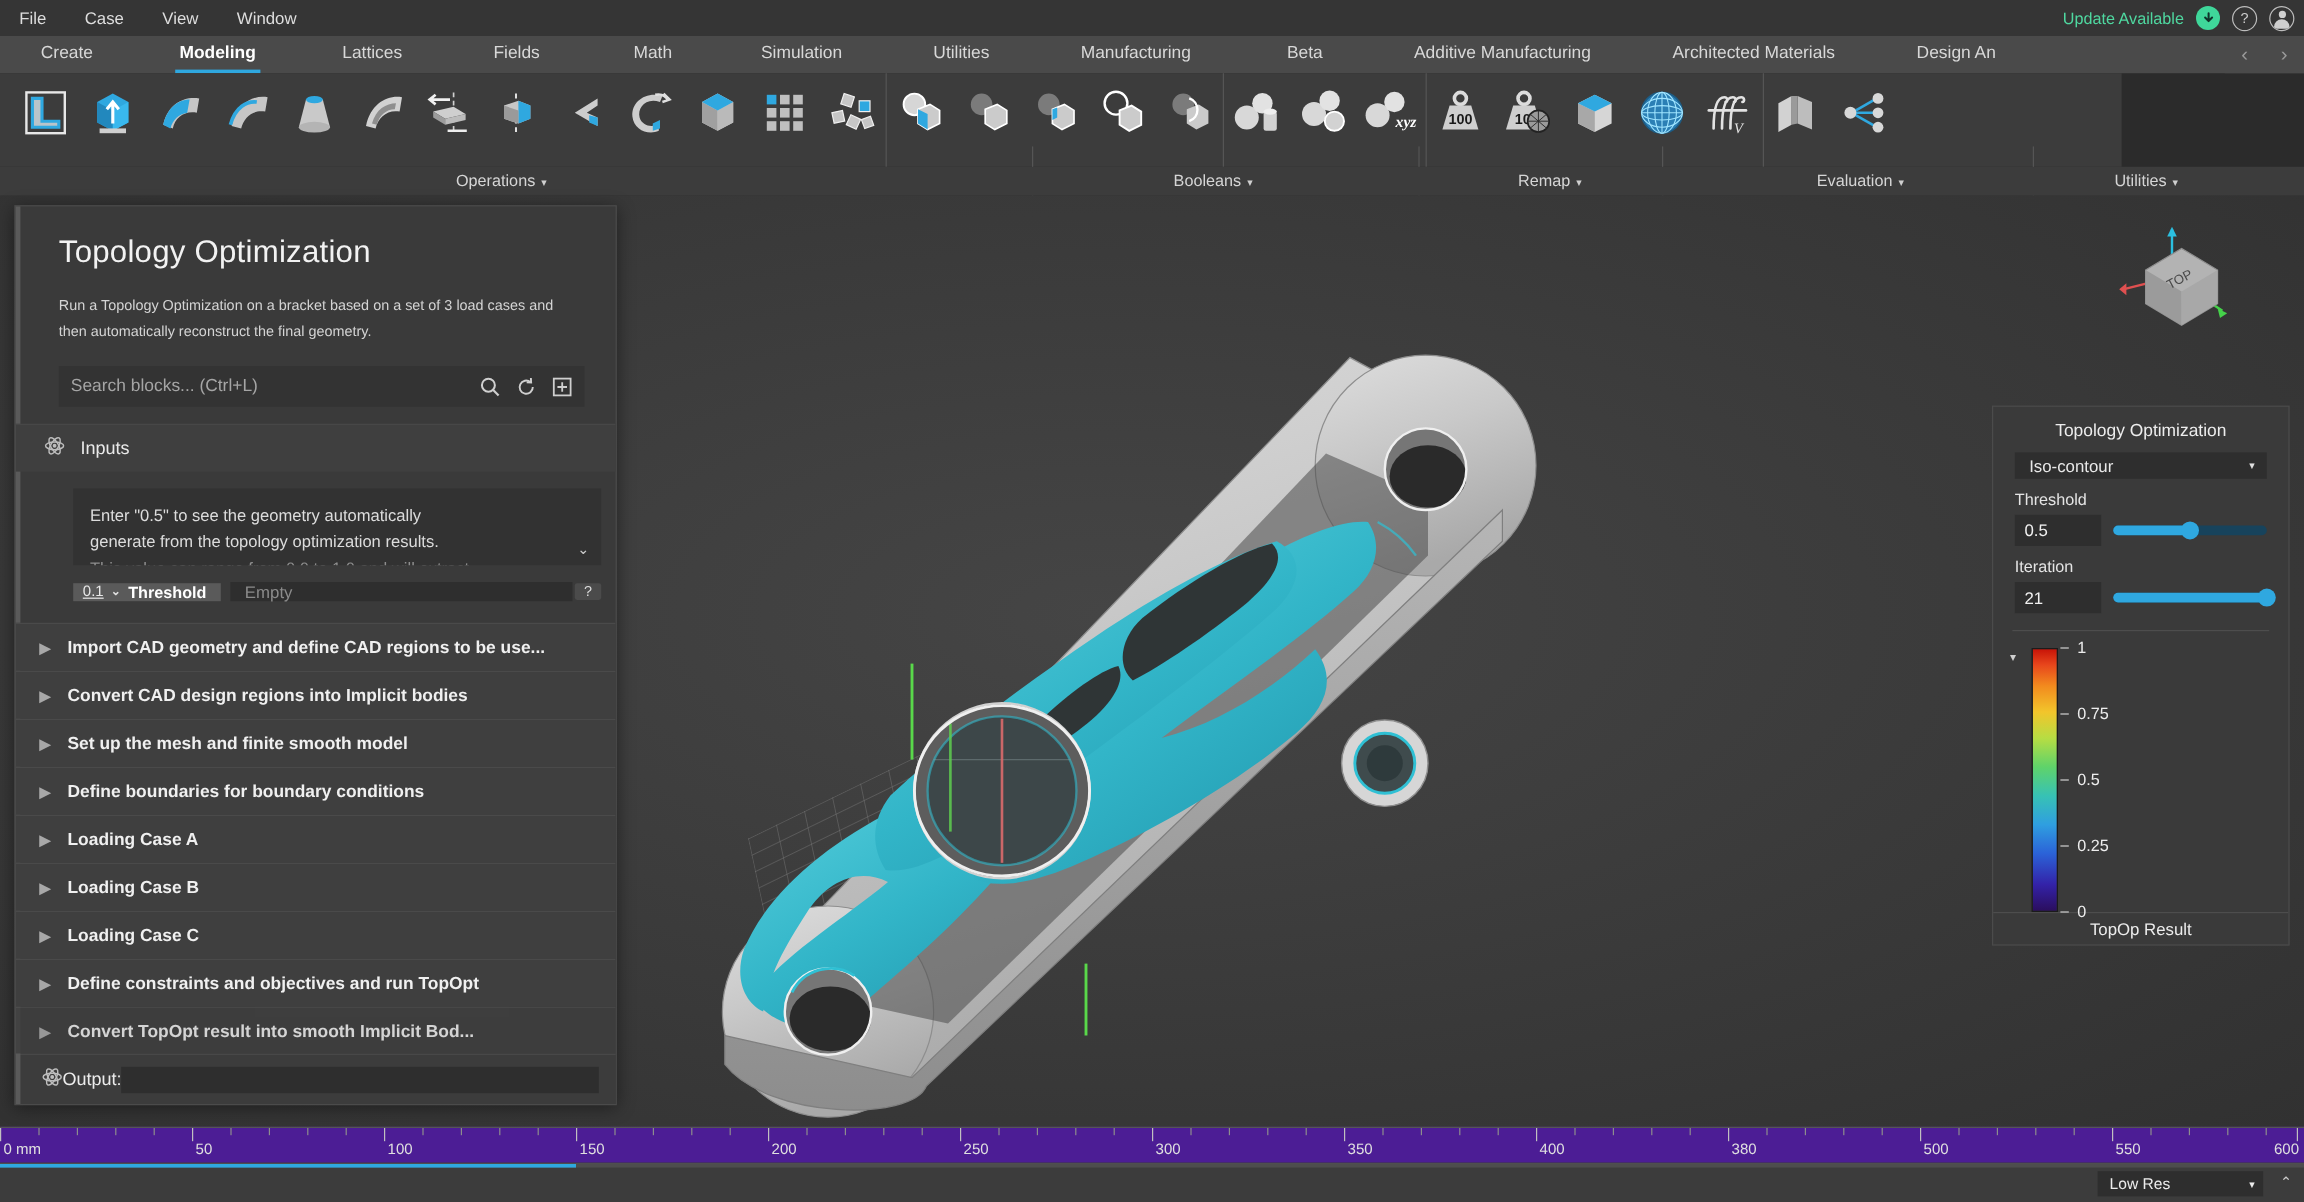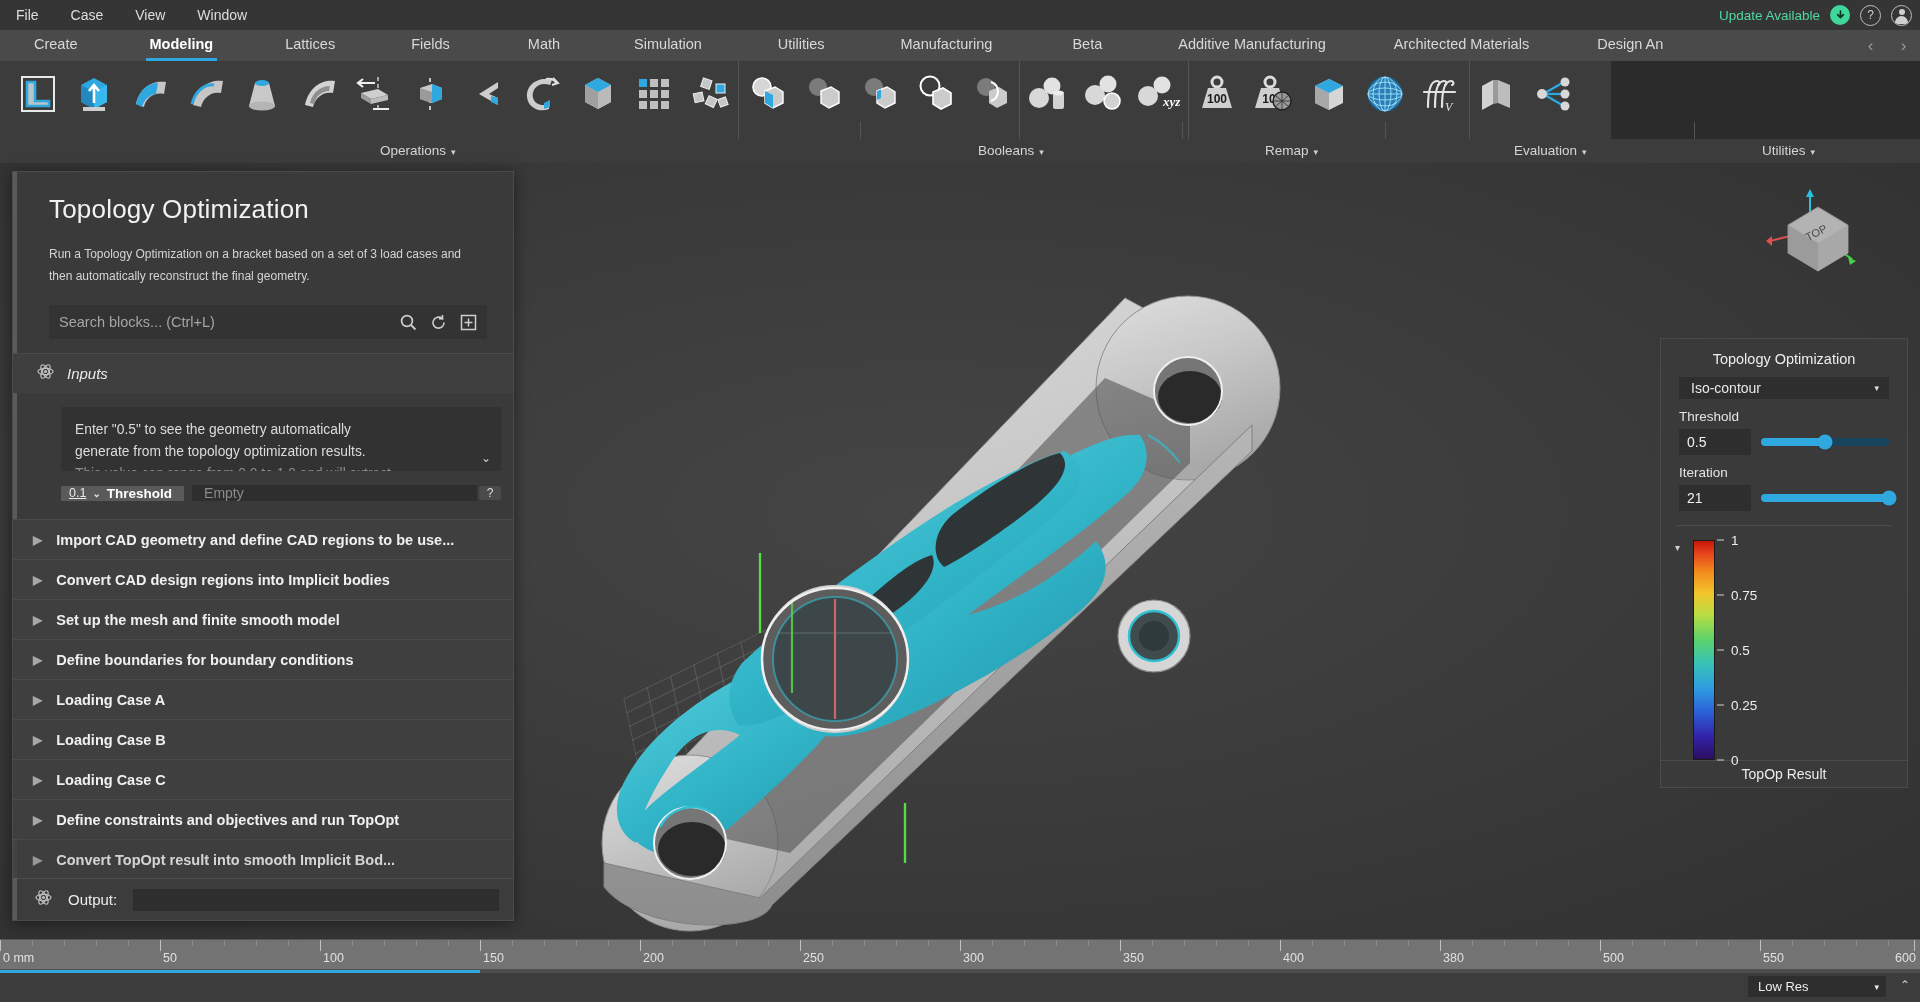--- a/index.html
+++ b/index.html
@@ -52,21 +52,21 @@
     background:#2fa8e0;
   }
   .tab-nav {
     position:absolute; right:0; top:30px; height:31px; width:66px;
     background:#4a4a4a; display:flex; align-items:center; justify-content:space-around;
     color:#9a9a9a; font-size:17px;
   }
 
   
   .ribbon {
-    position:absolute; left:0; top:61px; width:1611px; height:78px;
+    position:absolute; left:0; top:61px; width:1768px; height:78px;
     background:#3c3c3c;
   }
   .ribbon-groups { display:flex; height:78px; align-items:flex-start; padding-left:10px;}
   .rgroup { display:flex; position:relative; height:78px; }
   .rgroup + .rgroup { border-left:1px solid #555; }
   .ricon {
     width:56px; height:66px; display:flex; align-items:center; justify-content:center;
     cursor:default;
   }
   .ribbon-labels {
@@ -128,21 +128,21 @@
     flex:1; background:transparent; border:none; outline:none;
     color:#cfcfcf; font-size:14.5px; font-family:"Liberation Sans", sans-serif;
   }
   .lp-search input::placeholder { color:#a5a5a5; }
   .sicon { width:22px; height:22px; display:flex; align-items:center; justify-content:center; color:#cfcfcf; }
 
   .lp-body { flex:1; overflow:hidden; margin-top:14px; position:relative; }
   .sec-head {
     height:40px; background:#3f3f3f; border-top:1px solid #4a4a4a;
     display:flex; align-items:center; gap:12px; padding-left:22px;
-    font-size:15px; color:#eaeaea;font-style:italic;
+    font-size:15px; color:#eaeaea;
   }
   .sec-head .gicon { color:#bdbdbd; font-size:16px; width:20px; text-align:center;}
   .tipbox {
     margin:14px 12px 0 48px; background:#323232; padding:12px 14px 10px 14px;
     position:relative; height:64px; overflow:hidden;
   }
   .tipbox p { font-size:13.8px; line-height:22px; color:#dcdcdc; }
   .tipbox p.fade { color:#8e8e8e; }
   .tip-caret { position:absolute; right:10px; bottom:6px; color:#cfcfcf; font-size:12px; }
   .param-row {
@@ -169,21 +169,21 @@
     height:40px; background:#3f3f3f; border-top:1px solid #4a4a4a;
     display:flex; align-items:center; gap:14px; padding-left:20px;
     font-size:14.5px; color:#f0f0f0; font-weight:bold; cursor:default;
     white-space:nowrap; overflow:hidden;
   }
   .step .tri { color:#a8a8a8; font-size:12px; }
   .step.partial { opacity:.85; }
 
   .lp-foot {
     height:42px; background:#3c3c3c; border-top:1px solid #4d4d4d;
-    display:flex; align-items:center; gap:16px; padding:0 14px 0 22px;
+    display:flex; align-items:center; gap:0; padding:0 14px 0 22px;
   }
   .lp-foot .lbl { font-size:15px; color:#ececec; }
   .lp-foot .ofield { flex:1; height:22px; background:#2e2e2e; }
 
   
   .rpanel {
     position:absolute; right:12px; top:175px; width:248px; height:450px;
     background:#3a3a3a; border:1px solid #4b4b4b; display:flex; flex-direction:column;
   }
   .rp-title { text-align:center; font-size:14.5px; color:#ededed; padding:12px 0 10px; }
@@ -227,21 +227,21 @@
     position:absolute; left:-8px; width:7px; height:1px; background:#cfcfcf; transform:translateY(-50%);
   }
   .rp-foot {
     height:34px; border-top:1px solid #4d4d4d; display:flex;
     align-items:center; justify-content:center; font-size:14px; color:#ececec;
   }
 
   
   .ruler {
     position:absolute; left:0; top:939px; width:1920px; height:30px;
-    background:#737373; border-top:1px solid #555;
+    background:#4c1d95; border-top:1px solid #555;
   }
   .ruler .tick { position:absolute; top:0; width:1px; height:11px; background:#c0c0c0; }
   .ruler .mtick { position:absolute; top:0; width:1px; height:6px; background:#8d8d8d; }
   .ruler .lab { position:absolute; top:11px; font-size:12.5px; color:#e0e0e0; }
 
   
   .statusbar {
     position:absolute; left:0; top:969px; width:1920px; height:33px;
     background:#3c3c3c; border-top:1px solid #4f4f4f; display:flex; align-items:center;
   }

